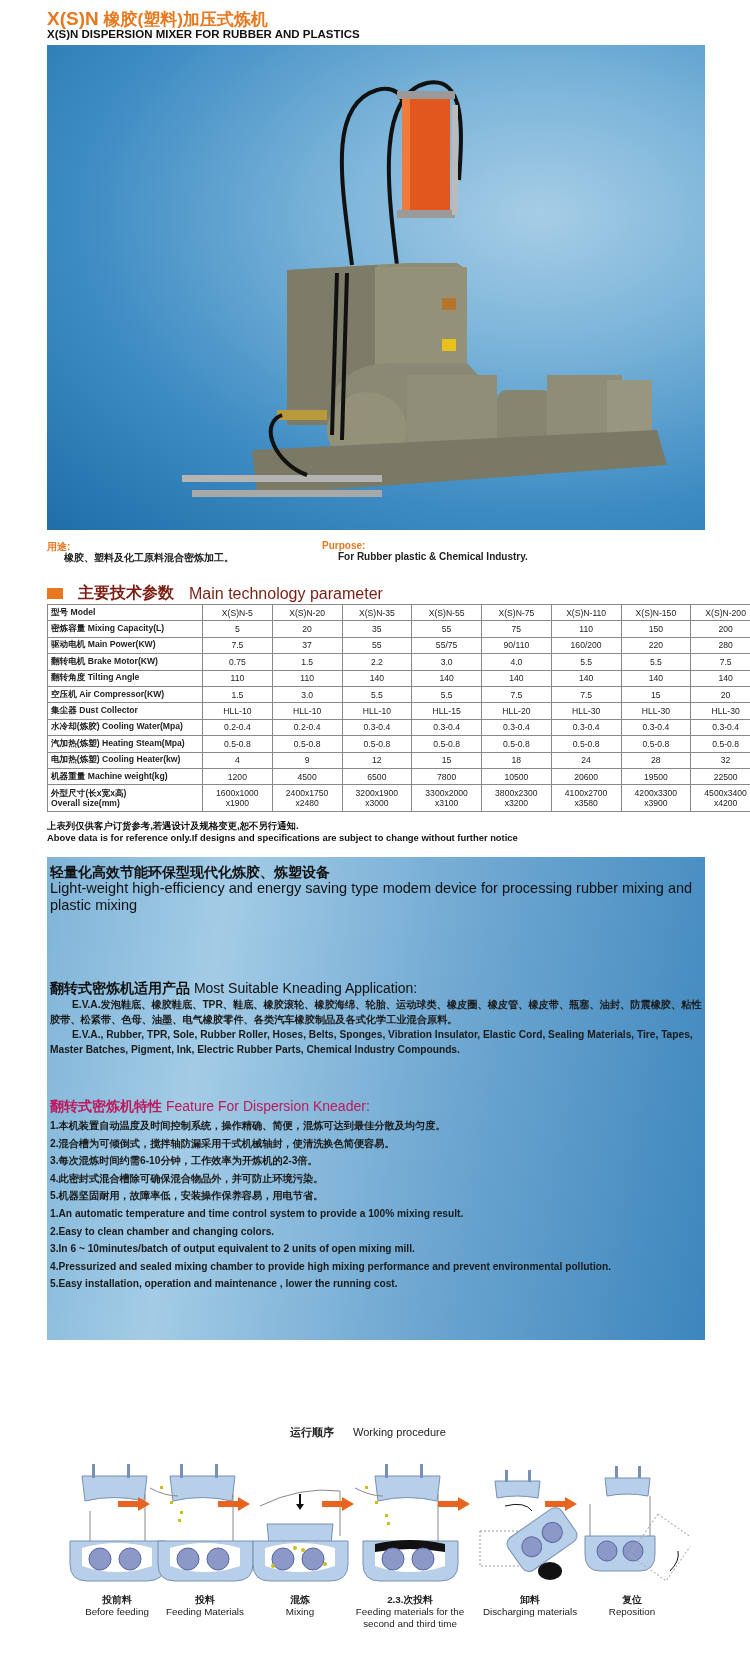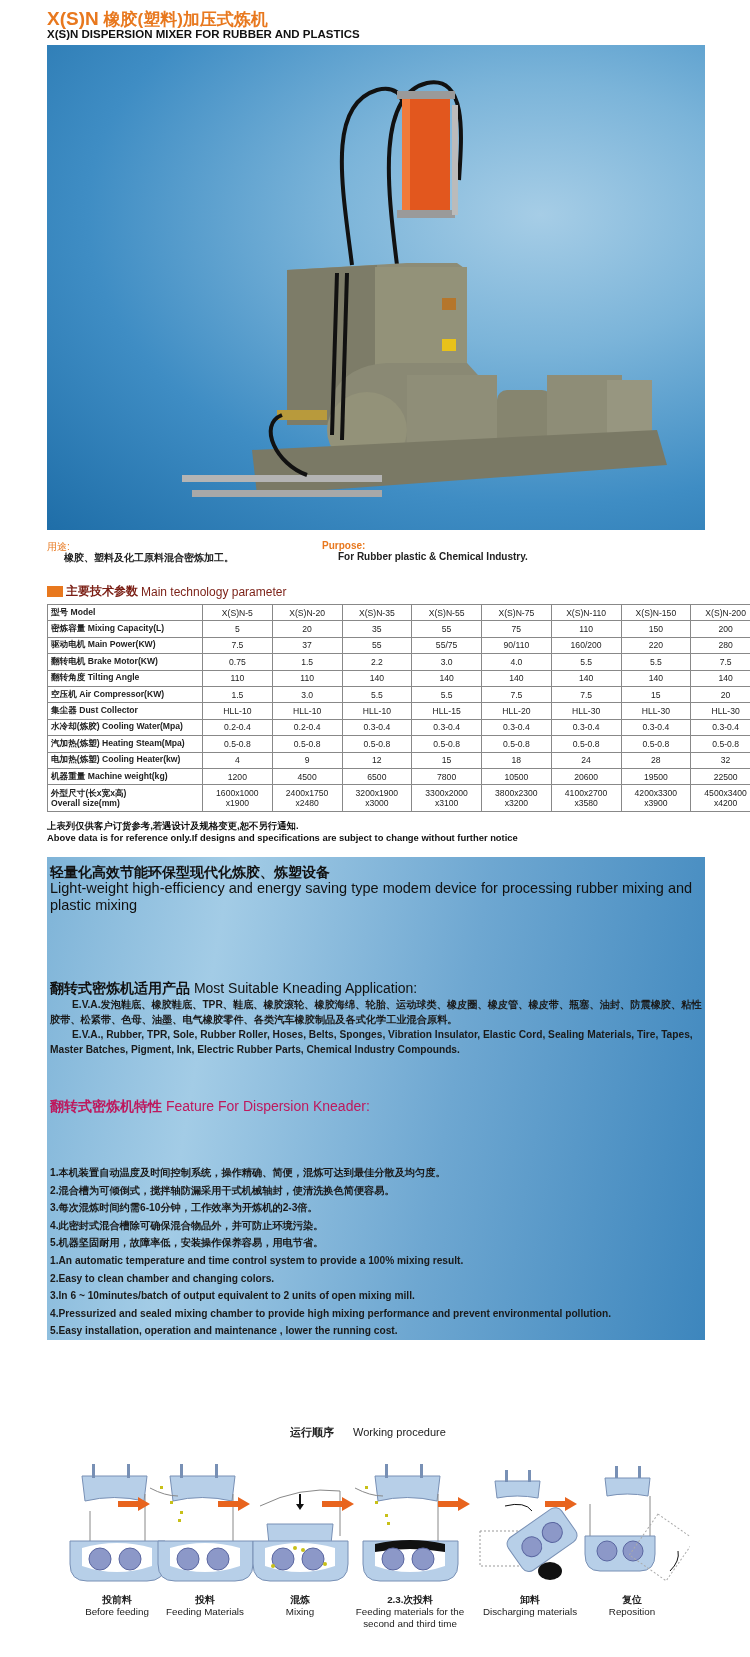--- a/index.html
+++ b/index.html
@@ -2,42 +2,42 @@
 <html><head>
 <meta charset="utf-8">
 <style>
   * { box-sizing: border-box; margin: 0; padding: 0; }
   body { width: 750px; height: 1657px; background: #ffffff; font-family: "Liberation Sans", "DejaVu Sans", sans-serif; color: #1a1a1a; position: relative; overflow: hidden; }
   .title-cn { position: absolute; left: 47px; top: 8px; font-size: 17px; font-weight: bold; color: #e8781e; letter-spacing: 0px; }
   .title-cn .model { font-size: 19px; }
   .title-en { position: absolute; left: 47px; top: 28px; font-size: 11.5px; font-weight: bold; color: #111; }
   .hero { position: absolute; left: 47px; top: 45px; width: 658px; height: 485px; background: radial-gradient(ellipse at 75% 35%, #a6cde6 0%, #7bb4d9 30%, #3f8dc4 65%, #1f6ea8 100%); overflow: hidden; }
   .hero svg { position: absolute; left: 0; top: 0; }
-  .purpose-cn-label { position: absolute; left: 47px; top: 540px; font-size: 10px; font-weight: normal; color: #e8781e; }
+  .purpose-cn-label { position: absolute; left: 47px; top: 540px; font-size: 10px; font-weight: bold; color: #e8781e; }
   .purpose-cn-text { position: absolute; left: 64px; top: 551px; font-size: 10px; font-weight: bold; color: #222; }
   .purpose-en-label { position: absolute; left: 322px; top: 540px; font-size: 10px; font-weight: bold; color: #e8781e; }
   .purpose-en-text { position: absolute; left: 338px; top: 551px; font-size: 10px; font-weight: bold; color: #222; }
-  .section-head { position: absolute; left: 47px; top: 583px; font-size: 12px; font-weight: bold; color: #7a1e14; display: flex; align-items: center; gap: 3px; }
+  .section-head { position: absolute; left: 47px; top: 583px; font-size: 16px; font-weight: bold; color: #7a1e14; display: flex; align-items: center; gap: 15px; }
   .section-head .sq { width: 16px; height: 11px; background: #e8781e; display: inline-block; }
   .section-head .en { font-weight: normal; }
   table.spec { position: absolute; left: 47px; top: 604px; width: 714px; border-collapse: collapse; font-size: 8.6px; }
   table.spec td { border: 1px solid #888; height: 16.4px; padding: 0 3px; text-align: center; color: #222; }
   table.spec td.label { text-align: left; width: 155px; font-weight: bold; }
   table.spec tr.tall td { height: 27px; line-height: 10px; }
   .note { position: absolute; left: 47px; top: 820px; font-size: 9.4px; font-weight: bold; color: #111; line-height: 12px; }
   .blue-panel { position: absolute; left: 47px; top: 857px; width: 658px; height: 483px; background: linear-gradient(100deg, #7fb4d8 0%, #a3cce6 25%, #6ea7d1 60%, #3d86bd 100%); }
   .bp-title-cn { position: absolute; left: 50px; top: 864px; font-size: 14px; font-weight: bold; color: #111; }
   .bp-title-en { position: absolute; left: 50px; top: 880px; width: 650px; font-size: 14.5px; color: #111; line-height: 17px; }
   .app-head { position: absolute; left: 50px; top: 980px; font-size: 14px; color: #111; }
   .app-head b { font-weight: bold; margin-top: 29px; }
   .app-body { position: absolute; left: 50px; top: 997px; width: 655px; font-size: 10.2px; font-weight: bold; color: #1a1a1a; line-height: 15px; }
   .app-body p { text-indent: 22px; }
   .feat-head { position: absolute; left: 50px; top: 1098px; font-size: 14px; color: #be185d; }
   .feat-head b { font-weight: bold; }
-  .feat-list { position: absolute; left: 50px; top: 1117px; width: 655px; font-size: 10.2px; font-weight: bold; color: #1a1a1a; line-height: 17.6px; margin-top: 47px; }
+  .feat-list { position: absolute; left: 50px; top: 1117px; width: 655px; font-size: 10.2px; font-weight: bold; color: #1a1a1a; line-height: 17.6px; }
   .wp-title { position: absolute; left: 290px; top: 1425px; font-size: 11px; font-weight: bold; color: #222; }
   .wp-title span { margin-right: 16px; }
   .wp-title .en { font-weight: normal; }
   .step { position: absolute; top: 1456px; width: 110px; height: 130px; }
   .arrow { position: absolute; top: 1497px; width: 32px; height: 14px; }
   .step-label { position: absolute; top: 1594px; width: 120px; text-align: center; font-size: 9.8px; color: #222; line-height: 12px; }
   .step-label .cn { font-weight: bold; display: block; }
 </style>
 </head>
 <body>

